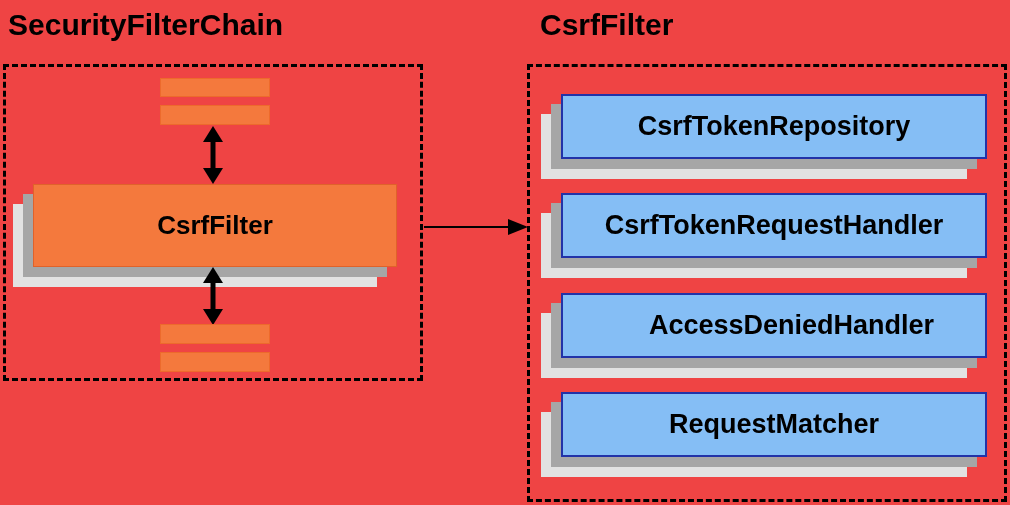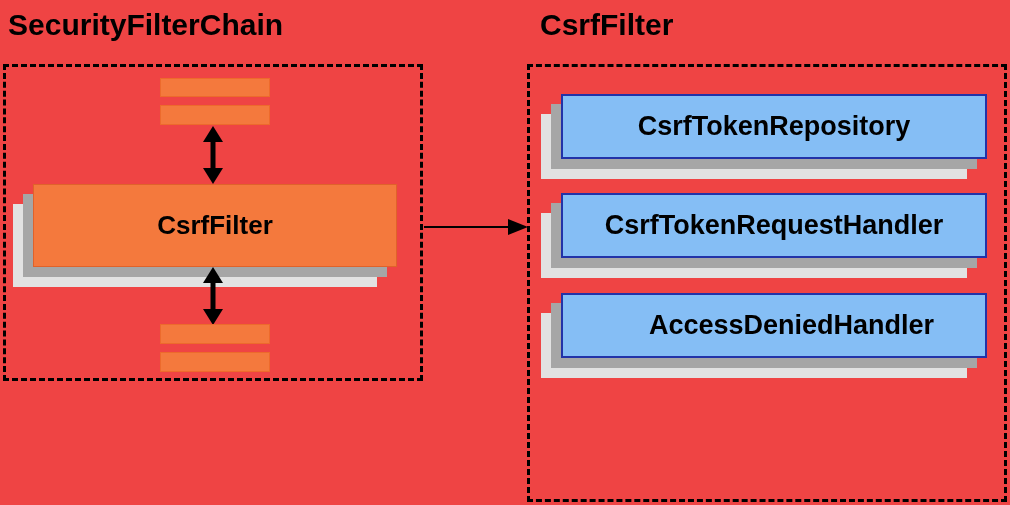--- a/index.html
+++ b/index.html
@@ -110,14 +110,17 @@
   </div>
 
   <div class="abs blue-box" style="left:561px; top:94px; width:426px; height:65px;">
     <span>CsrfTokenRepository</span>
   </div>
 
   <div class="abs blue-box" style="left:561px; top:293px; width:426px; height:65px;padding-left:35px;">
     <span>AccessDeniedHandler</span>
   </div>
 
+  <div class="abs blue-box" style="left:561px; top:392px; width:426px; height:65px;">
+    <span>RequestMatcher</span>
+  </div>
 
 </div>
 
 </body></html>

